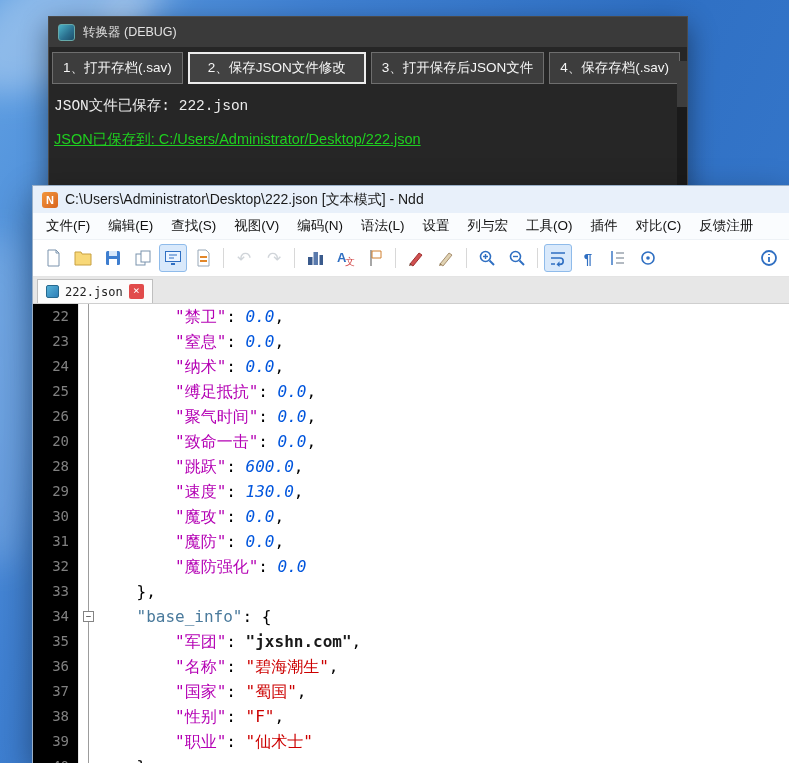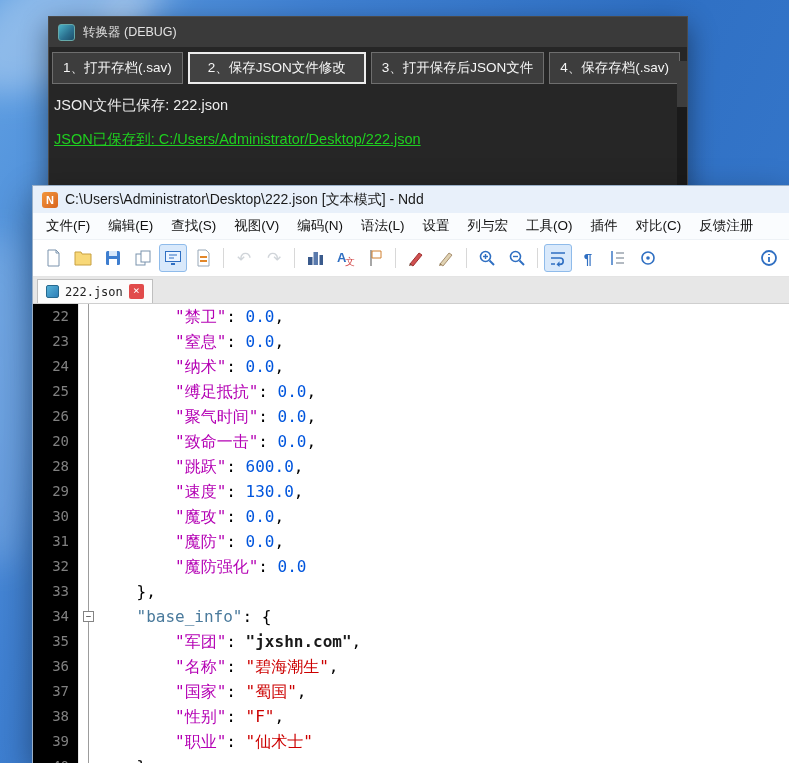--- a/index.html
+++ b/index.html
@@ -17,21 +17,21 @@
   .dbg { position:absolute; left:48px; top:16px; width:640px; height:180px;
     background:#262626; border:1px solid #4a4a4a; box-shadow:0 10px 26px rgba(0,0,0,.45); z-index:1; }
   .dbg-titlebar { height:30px; background:#3a3a3a; display:flex; align-items:center; gap:8px; padding:8px 9px; }
   .dbg-icon { width:17px; height:17px; border-radius:3px; flex:none;
     background:linear-gradient(135deg,#4db3c8,#2a6f8e 60%,#1d4f6a); border:1px solid #6aa; }
   .dbg-title { color:#e2e2e2; font-size:12.5px; }
   .dbg-btnrow { display:flex; gap:5px; padding:5px 3px 0 3px; }
   .dbg-btn { background:#3d3d3d; color:#f5f5f5; border:1px solid #6e6e6e;
     font-size:13.5px; padding:6px 10px; font-family:inherit; white-space:nowrap; }
   .dbg-btn.active { border:2px solid #ececec; padding:5px 18px; background:#424242; }
-  .dbg-status { color:#ededed; font-size:14.5px; margin:12px 5px 0 5px; }
+  .dbg-status { color:#ededed; font-size:14.5px; margin:12px 5px 0 5px;font-family:Liberation Mono, monospace; }
   .dbg-path   { font-size:14.5px; margin:15px 5px 0 5px; }
   .dbg-scroll { position:absolute; right:0; top:44px; bottom:0; width:10px; background:#1a1a1a; }
   .dbg-thumb  { width:100%; height:46px; background:#3d3d3d; }
 
   
   .ndd { position:absolute; left:32px; top:185px; width:757px; height:578px; z-index:2;
     background:#fff; border:1px solid #9ab0c8; border-right:none; border-bottom:none;
     box-shadow:0 12px 32px rgba(0,0,0,.40); display:flex; flex-direction:column; }
   .ndd-titlebar { height:27px; flex:none; background:#e8f0fa; display:flex; align-items:center; gap:7px; padding:0 9px; }
   .ndd-app-icon { width:16px; height:16px; flex:none; border-radius:3px;
@@ -62,21 +62,21 @@
   .ndd-editor { flex:1; overflow:hidden; background:#fff;
     font-family:"DejaVu Sans Mono", monospace; }
   .line { display:flex; height:25px; line-height:25px; }
   .ln { width:46px; flex:none; background:#000000; color:#808080; text-align:right;
     padding-right:9px; font-size:14px; border-right:1px solid #e6e6e6; }
   .fold { width:19px; flex:none; position:relative; background:#fff; }
   .fold::before { content:""; position:absolute; left:9px; top:0; bottom:0; width:1px; background:#9c9c9c; }
   .fold-box { position:absolute; left:4px; top:7px; width:11px; height:11px; background:#fff;
     border:1px solid #848484; font-size:9px; line-height:9px; text-align:center; color:#333; z-index:1; }
   .codeln { white-space:pre; font-size:16px; color:#000; }
-  .tk-k { color:var(--c-k); } .tk-n { color:var(--c-n); } .tk-s { color:var(--c-s); }
+  .tk-k { color:var(--c-k); } .tk-n { color:var(--c-n);font-style:italic; } .tk-s { color:var(--c-s); }
   .tk-d { color:var(--c-d); font-weight:bold; } .tk-p { color:var(--c-p); } .tk-b { color:var(--c-b); }
 </style>
 </head>
 <body>
 
 <div class="desktop">
   <div class="streak s1"></div>
   <div class="streak s2"></div>
   <div class="streak s3"></div>
 

